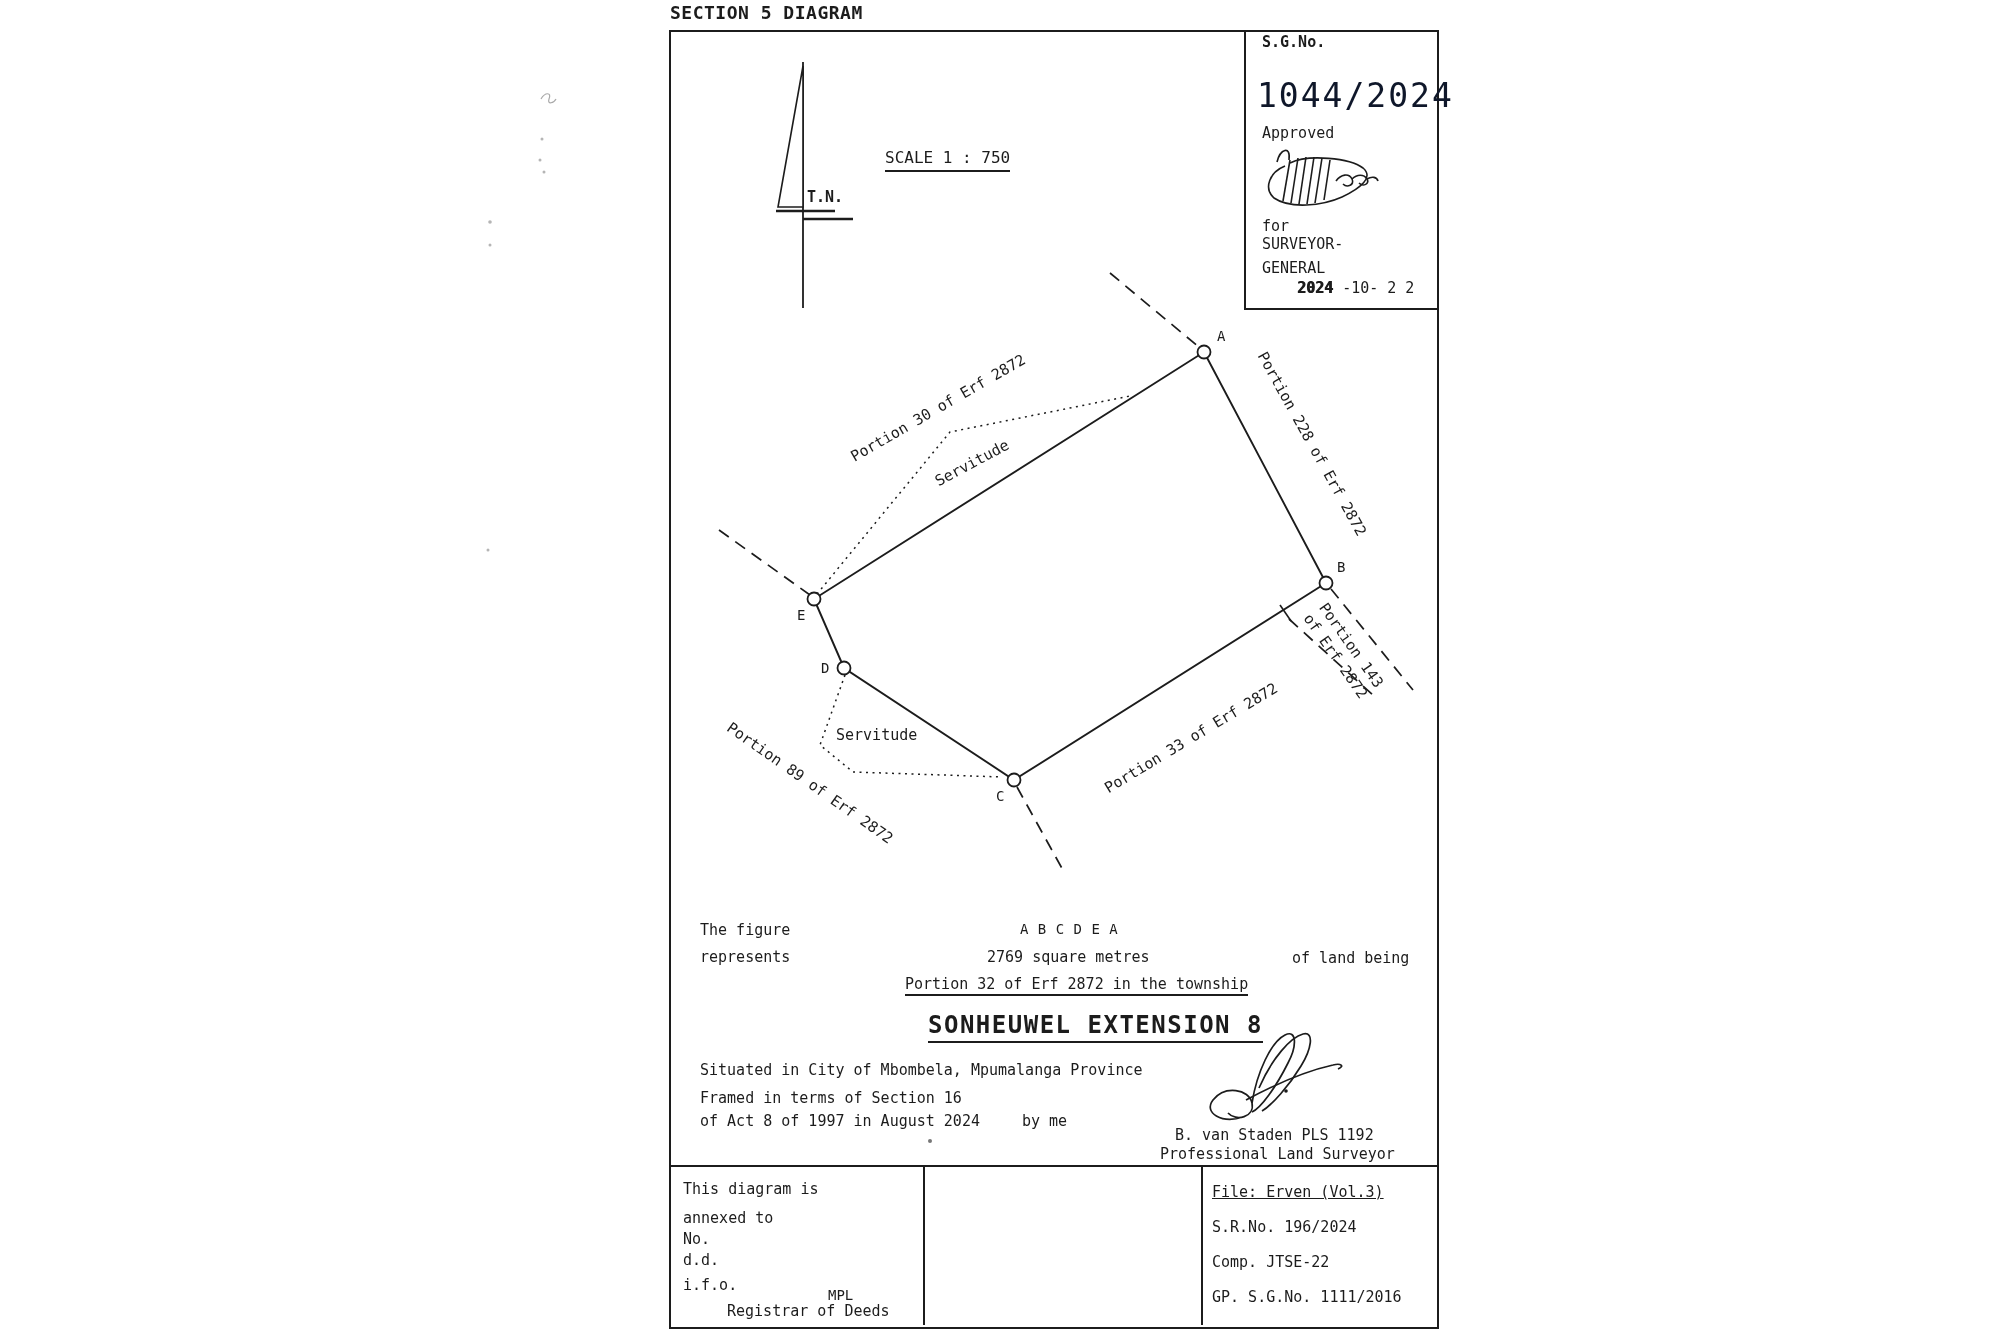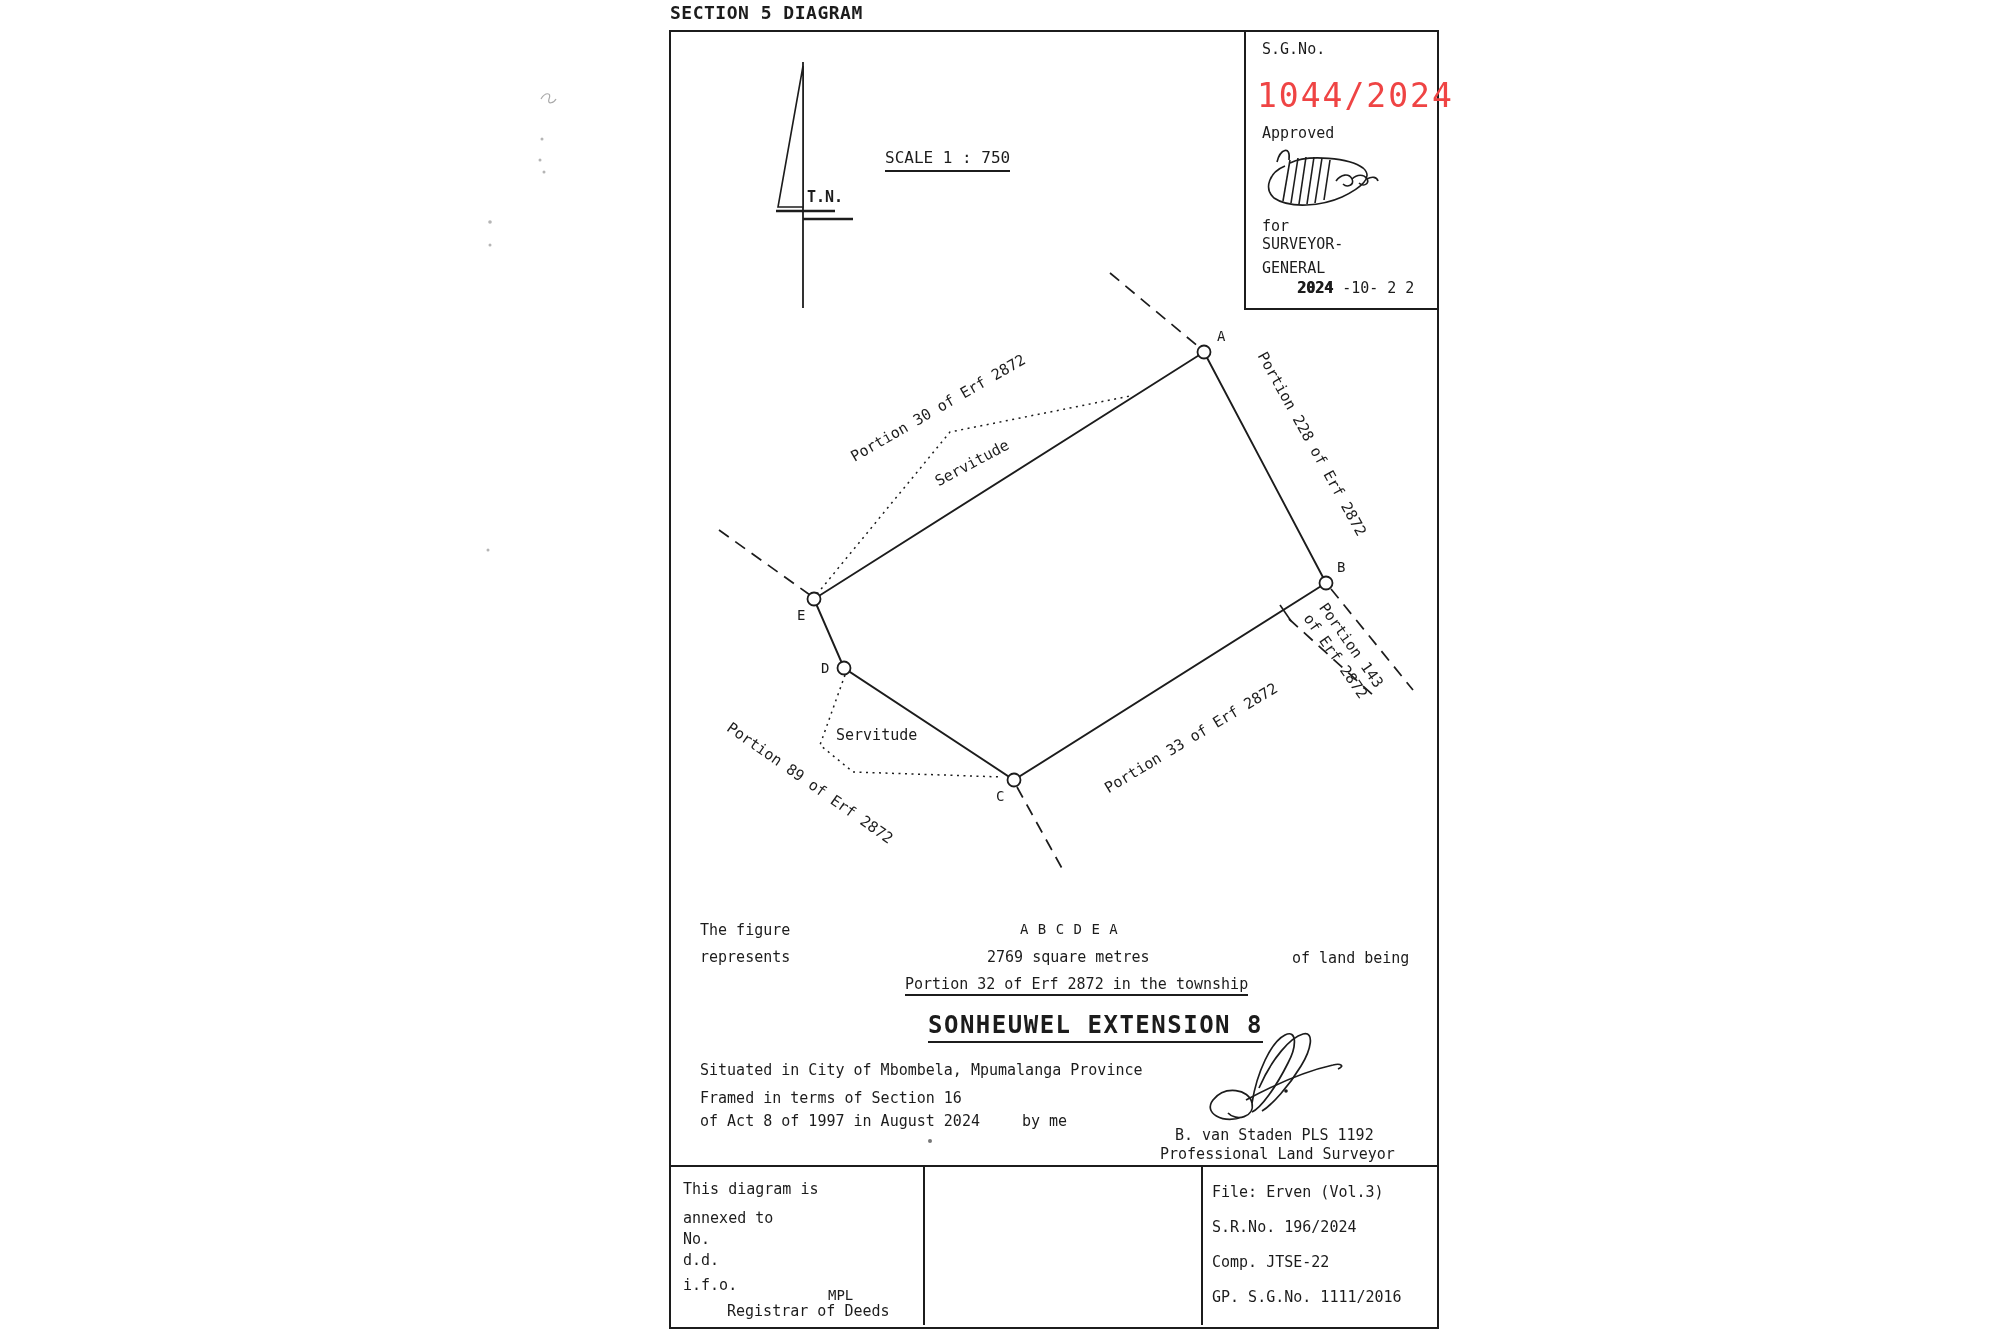--- a/index.html
+++ b/index.html
@@ -7,21 +7,21 @@
         font-family:"DejaVu Sans Mono","Liberation Mono",monospace;color:#1c1c1c;}
   .abs{position:absolute;white-space:nowrap;}
   .t15{font-size:15px;line-height:16px;}
   .t14{font-size:14px;line-height:15px;}
   .frame{position:absolute;left:669px;top:30px;width:766px;height:1295px;border:2px solid #1c1c1c;}
   .sgbox{position:absolute;left:1244px;top:30px;width:193px;height:278px;border-left:2px solid #1c1c1c;border-bottom:2px solid #1c1c1c;}
   .tline{position:absolute;background:#1c1c1c;}
   .rot{transform-origin:center center;}
   .underline{border-bottom:2px solid #1c1c1c;padding-bottom:2px;}
   .title{font-size:18px;font-weight:bold;letter-spacing:.5px;}
-  .big-no{font-size:33px;letter-spacing:2px;color:#ef4444;}
+  .big-no{font-size:33px;letter-spacing:2px;color:#0f172a;}
   .town{font-size:24px;font-weight:bold;letter-spacing:1.5px;}
   .stamp-b{font-weight:bold;text-shadow:.7px 0 #1c1c1c;}
   svg{position:absolute;left:0;top:0;}
 </style>
 </head>
 <body>
 
 <div class="page">
 
   <svg width="2000" height="1333" viewBox="0 0 2000 1333">
@@ -90,21 +90,21 @@
   </svg>
 
   <div class="frame"></div>
   <div class="sgbox"></div>
   <div class="tline" style="left:669px;top:1165px;width:768px;height:2px;"></div>
   <div class="tline" style="left:923px;top:1165px;width:2px;height:160px;"></div>
   <div class="tline" style="left:1201px;top:1165px;width:2px;height:160px;"></div>
 
   <div class="abs title" style="left:670px;top:2px;">SECTION 5 DIAGRAM</div>
 
-  <div class="abs t15" style="left:1262px;top:41px;font-weight:normal;">S.G.No.</div>
+  <div class="abs t15" style="left:1262px;top:34px;font-weight:bold;">S.G.No.</div>
   <div class="abs big-no" style="left:1257px;top:76px;">1044/2024</div>
   <div class="abs t15" style="left:1262px;top:125px;">Approved</div>
   <div class="abs t15" style="left:1262px;top:218px;">for</div>
   <div class="abs t15" style="left:1262px;top:236px;">SURVEYOR-</div>
   <div class="abs t15" style="left:1262px;top:260px;">GENERAL</div>
   <div class="abs t15" style="left:1297px;top:280px;"><span class="stamp-b">2024</span><span> -10- 2 2</span></div>
 
   <div class="abs t15" style="left:807px;top:189px;font-weight:bold;">T.N.</div>
   <div class="abs" style="left:885px;top:148px;font-size:16px;border-bottom:2px solid #1c1c1c;padding-bottom:3px;">SCALE 1 : 750</div>
 
@@ -140,18 +140,18 @@
   <div class="abs t15" style="left:1160px;top:1146px;">Professional Land Surveyor</div>
 
   <div class="abs t15" style="left:683px;top:1181px;text-align:right;">This diagram is</div>
   <div class="abs t15" style="left:683px;top:1210px;">annexed to</div>
   <div class="abs t15" style="left:683px;top:1231px;">No.</div>
   <div class="abs t15" style="left:683px;top:1252px;">d.d.</div>
   <div class="abs t15" style="left:683px;top:1277px;">i.f.o.</div>
   <div class="abs t14" style="left:828px;top:1288px;">MPL</div>
   <div class="abs t15" style="left:727px;top:1303px;">Registrar of Deeds</div>
 
-  <div class="abs t15" style="left:1212px;top:1184px;">File: Erven (Vol.3)</div>
+  <div class="abs t15" style="left:1212px;top:1184px;text-decoration:underline;">File: Erven (Vol.3)</div>
   <div class="abs t15" style="left:1212px;top:1219px;">S.R.No. 196/2024</div>
   <div class="abs t15" style="left:1212px;top:1254px;">Comp. JTSE-22</div>
   <div class="abs t15" style="left:1212px;top:1289px;">GP. S.G.No. 1111/2016</div>
 
 </div>
 
 </body></html>

